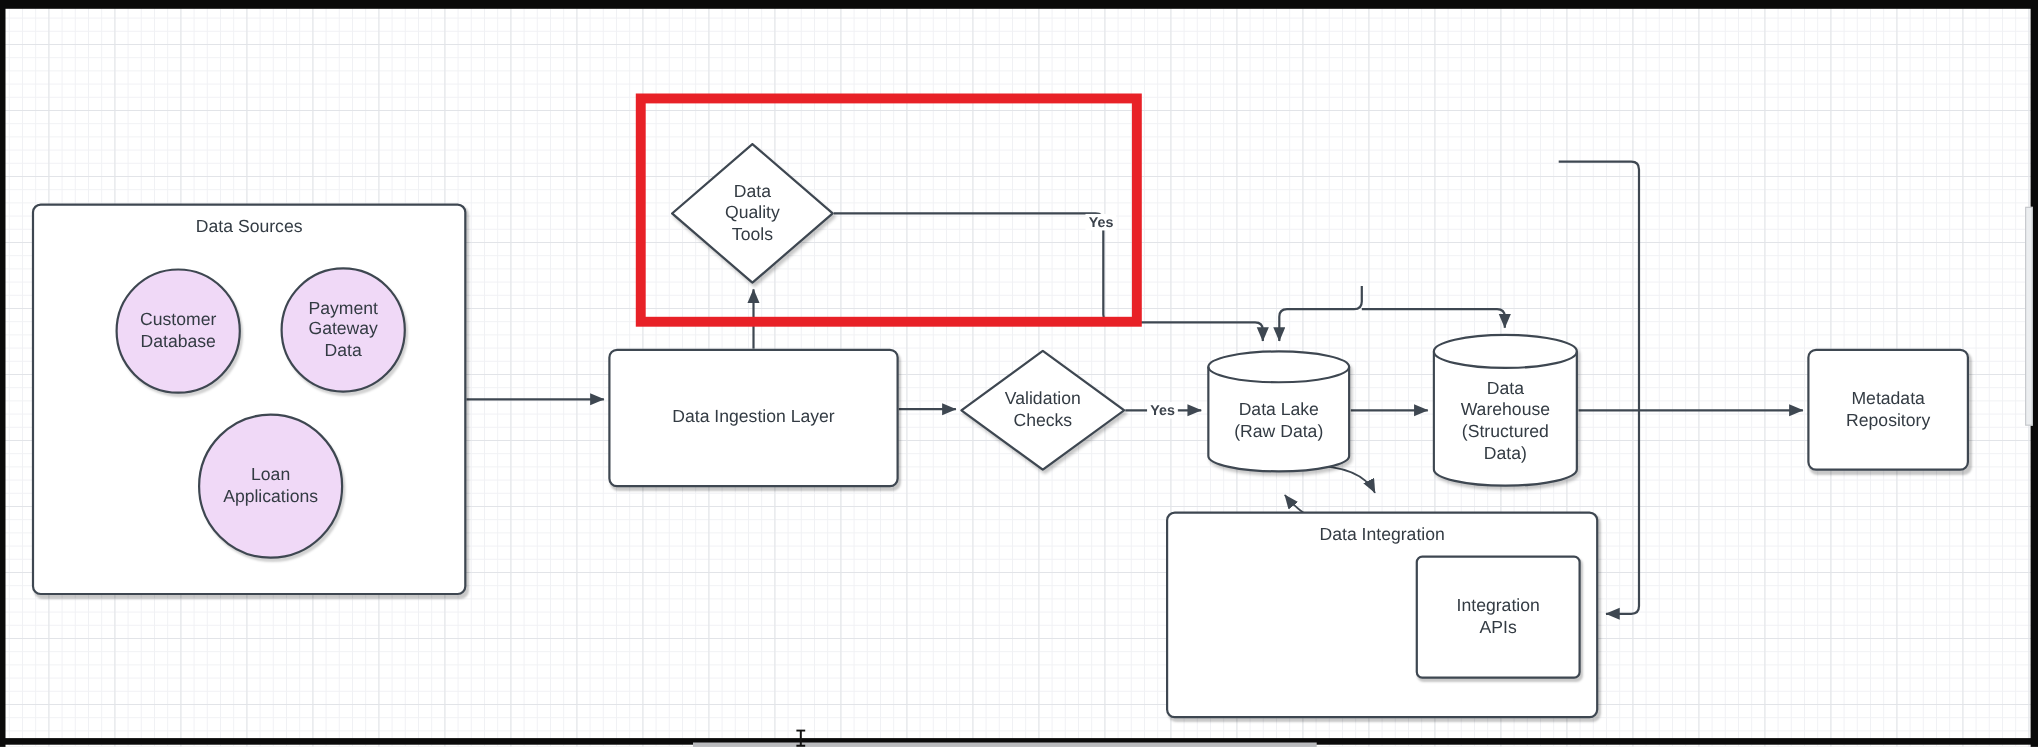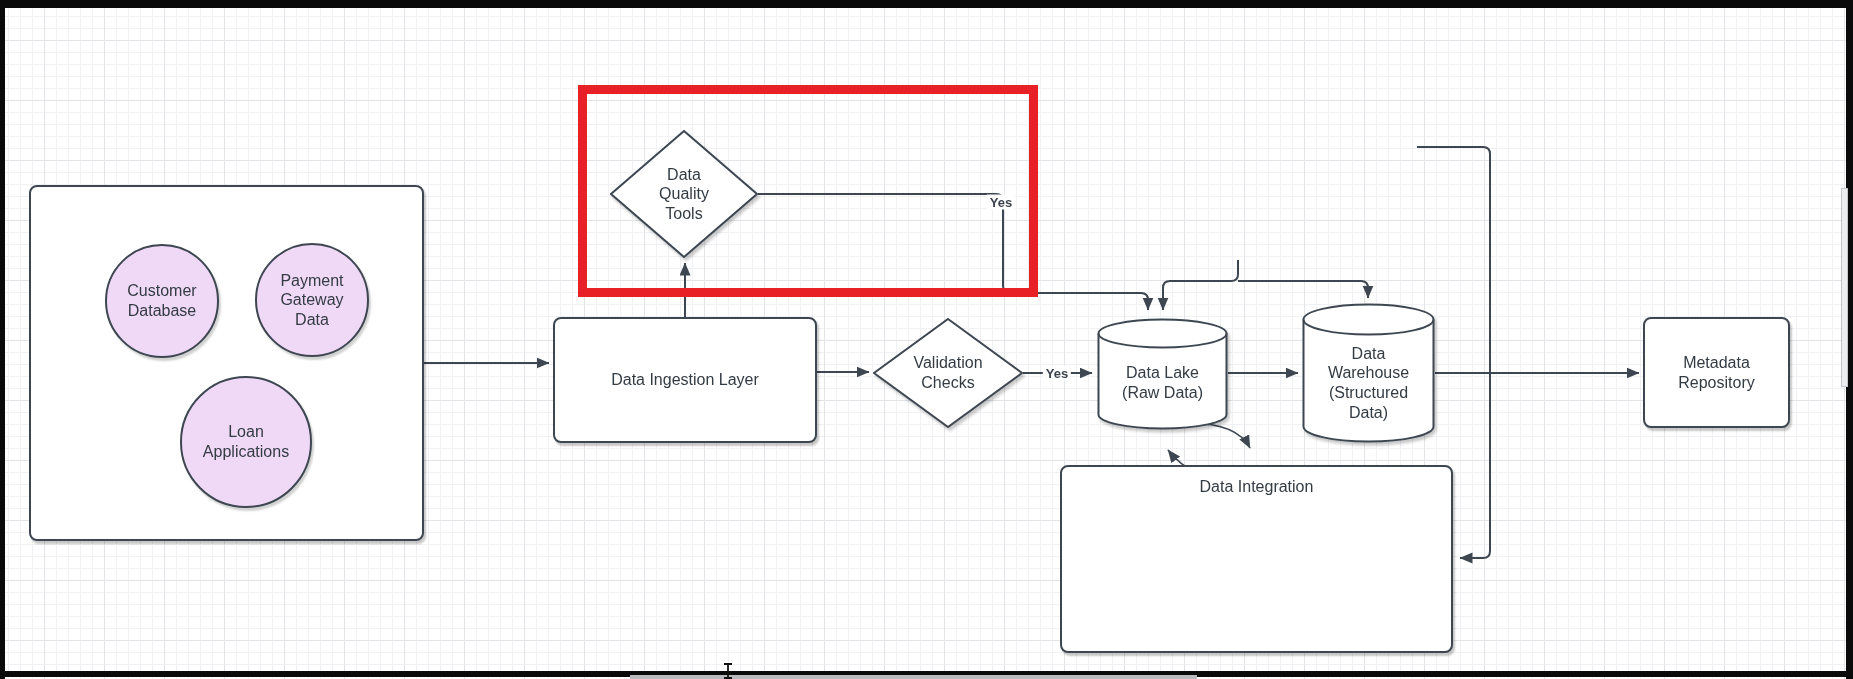--- a/index.html
+++ b/index.html
@@ -60,20 +60,21 @@
       <path d="M1238 281 L1361 281 Q1368 281 1368 288 L1368 298" marker-end="url(#ah)"></path>
       <path d="M1417 147 L1483 147 Q1490 147 1490 154 L1490 551 Q1490 558 1483 558 L1460 558" marker-end="url(#ah)"></path>
       <path d="M1228 373 L1298 373" marker-end="url(#ah)"></path>
       <path d="M1435 373 L1639 373" marker-end="url(#ah)"></path>
       <path d="M1256 478 Q1198 488 1168 450" marker-end="url(#ah)" stroke-width="1.6"></path>
       <path d="M1173 424 Q1235 419 1250 448" marker-end="url(#ah)" stroke-width="1.6"></path>
     </g>
   </svg>
 
   <div class="node" style="left:29px;top:185px;width:395px;height:356px;">
+    <div class="group-title lbl">Data Sources</div>
     <div class="circle-node" style="left:74px;top:57px;width:114px;height:114px;">
       <div class="lbl" style="width:92px;">Customer Database</div>
     </div>
     <div class="circle-node" style="left:224px;top:56px;width:114px;height:114px;">
       <div class="lbl" style="width:80px;">Payment Gateway Data</div>
     </div>
     <div class="circle-node" style="left:149px;top:189px;width:132px;height:132px;">
       <div class="lbl" style="width:110px;">Loan Applications</div>
     </div>
   </div>
@@ -124,20 +125,25 @@
 
   <div class="node" style="left:1643px;top:317px;width:147px;height:111px;">
     <div class="center-lbl">
         <div class="lbl" style="width:110px;">Metadata Repository</div>
       </div>
   </div>
 
 
   <div class="node" style="left:1060px;top:465px;width:393px;height:188px;">
     <div class="group-title lbl">Data Integration</div>
+    <div class="node" style="left:225px;top:38px;width:150px;height:112px;border-radius:6px;">
+      <div class="center-lbl">
+          <div class="lbl" style="width:110px;">Integration APIs</div>
+        </div>
+    </div>
   </div>
 
   <div class="edge-label" style="left:1001px;top:202px;">Yes</div>
   <div class="edge-label" style="left:1057px;top:373px;">Yes</div>
 
   <div class="redbox"></div>
 
   <div class="frame" style="left:0;top:0;width:1853px;height:8px;"></div>
   <div class="frame" style="left:0;top:0;width:5px;height:679px;"></div>
   <div class="frame" style="left:1846px;top:0;width:7px;height:679px;"></div>

